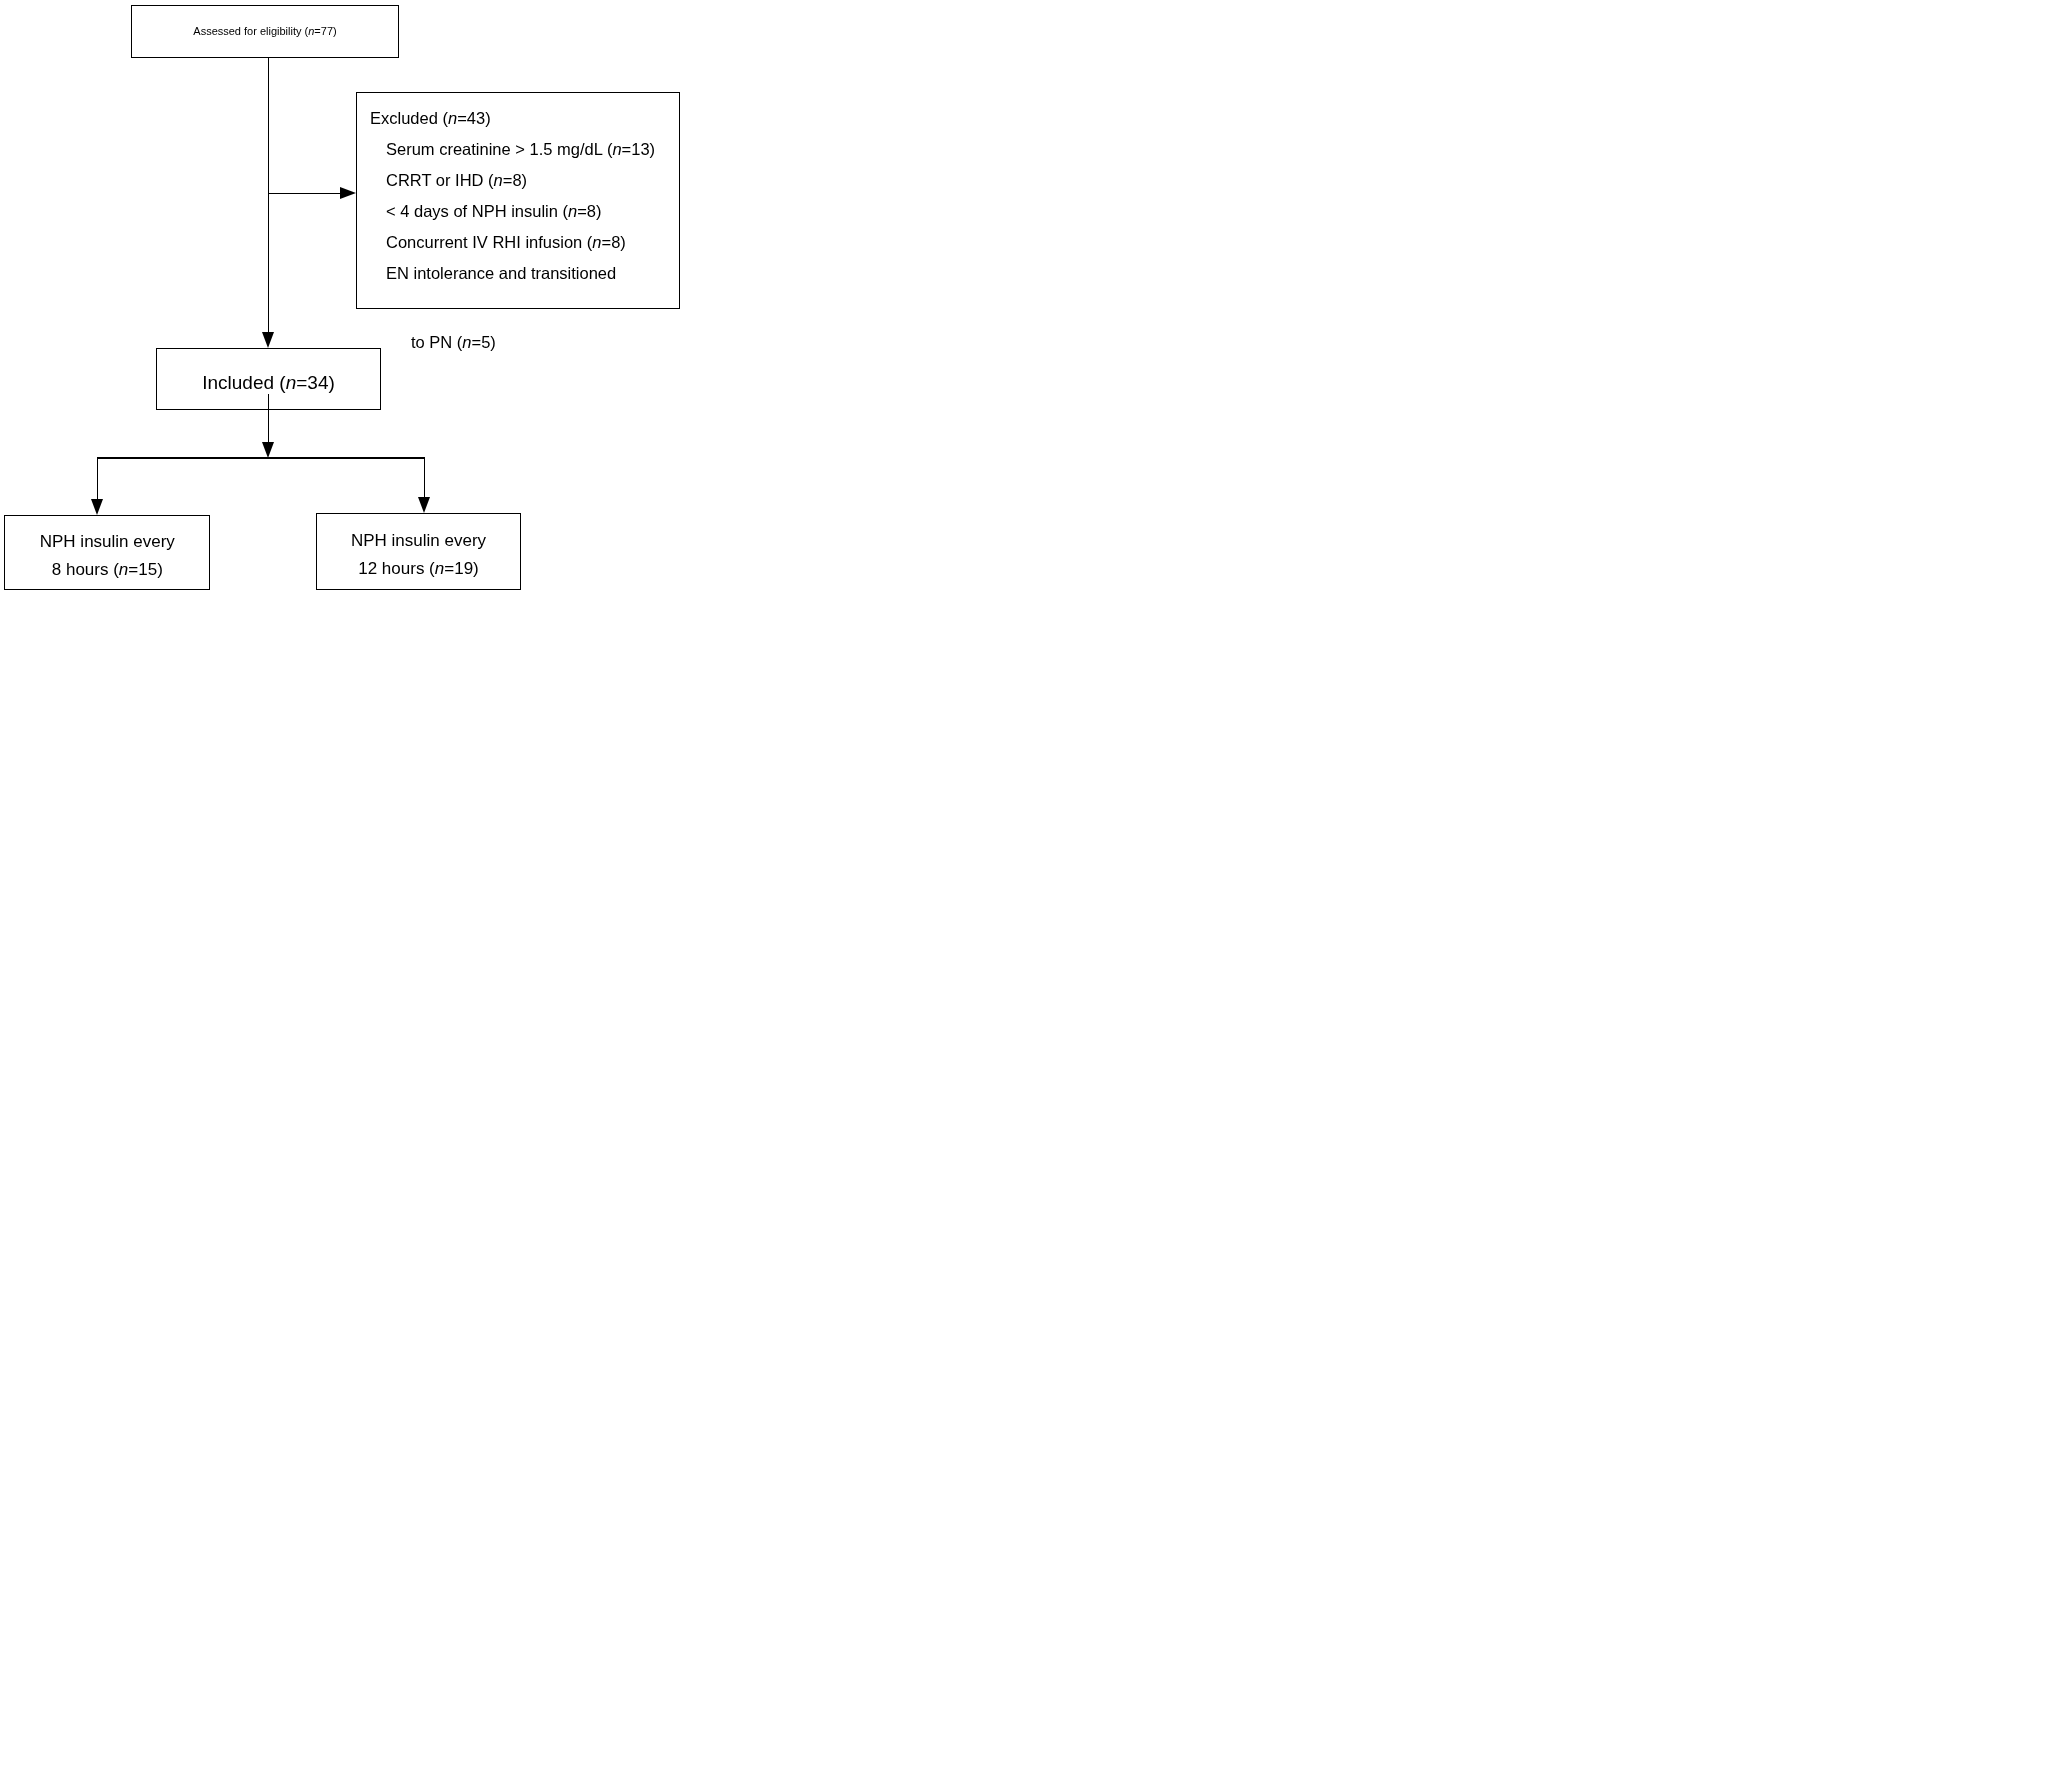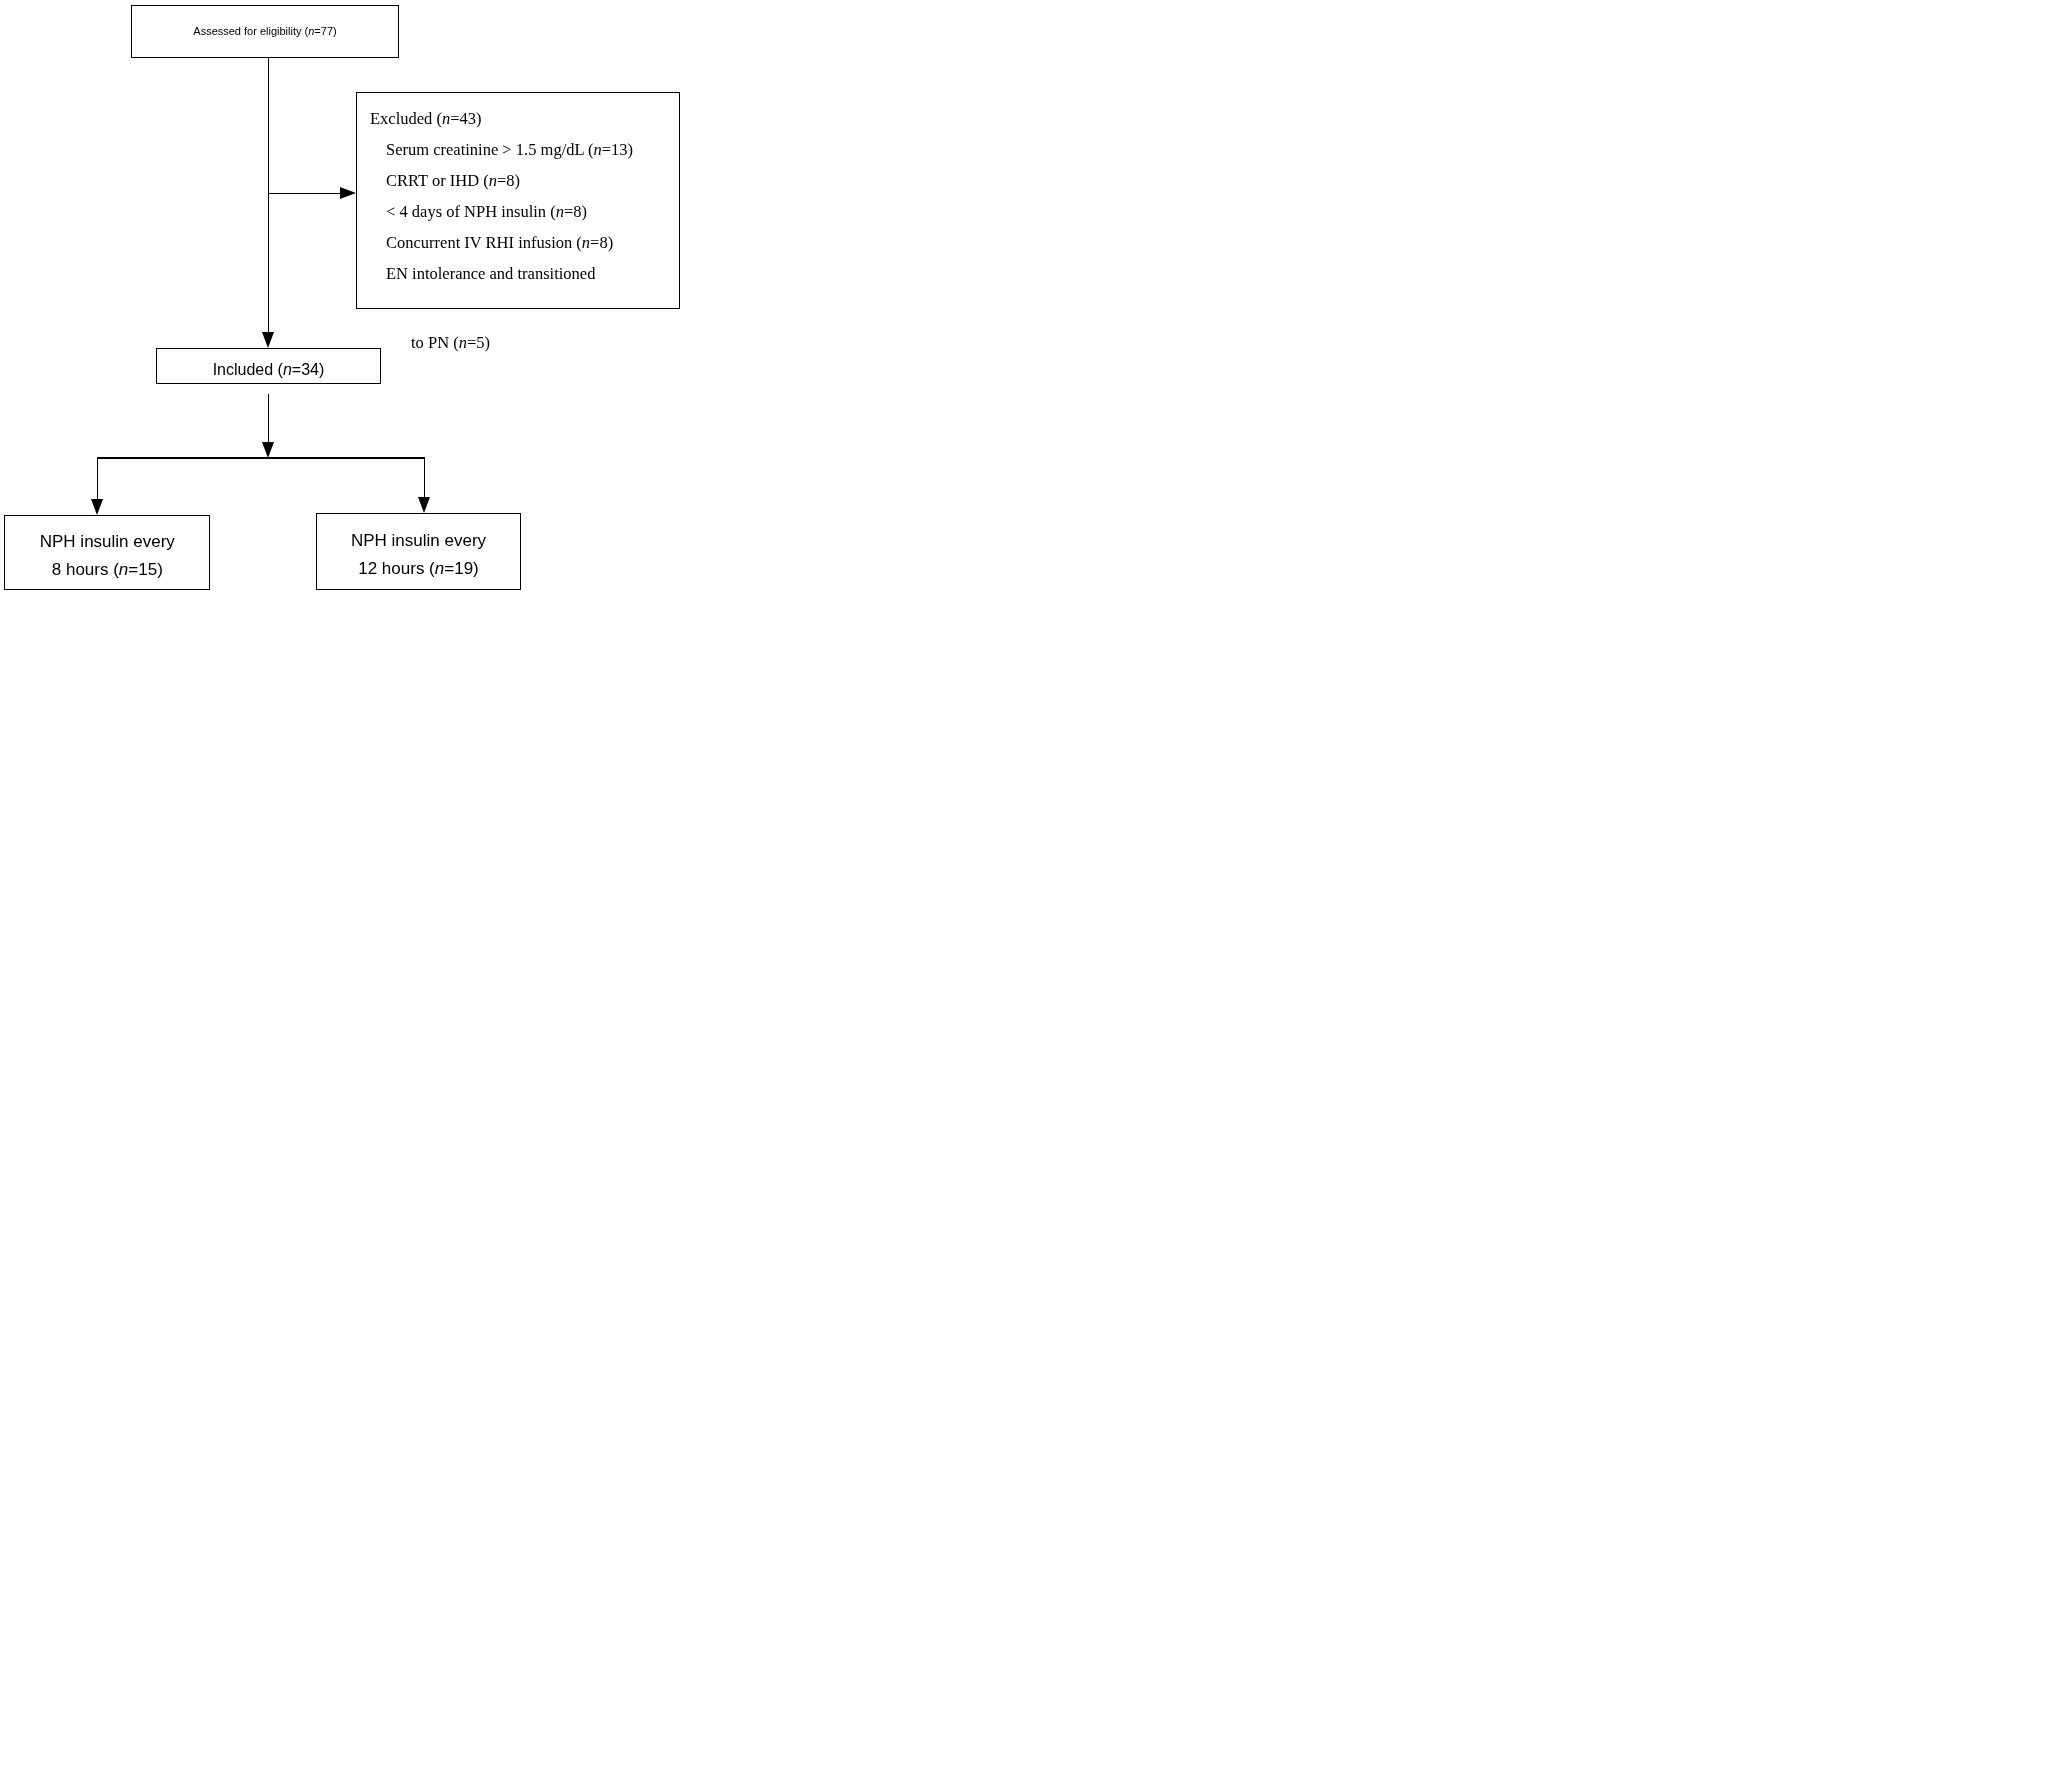--- a/index.html
+++ b/index.html
@@ -33,29 +33,28 @@
   #excluded-box {
     left: 356px; top: 92px; width: 324px; height: 217px;
     display: block;
     text-align: left;
     padding-top: 9.8px;
     font-size: 16.5px;
   }
   .excl-line {
     line-height: 31px;
     white-space: nowrap;
-    font-family: Liberation Serif, serif;
   }
   .indent-0 { padding-left: 13px; }
   .indent-1 { padding-left: 29px; }
   .indent-2 { padding-left: 54px; margin-top: 38px; }
   #included-box {
-    left: 156px; top: 348px; width: 225px; height: 36px;
+    left: 156px; top: 348px; width: 225px; height: 62px;
     border-width: 1.2px;
-    font-size: 16px;
+    font-size: 19px;
     padding-top: 8.6px;
   }
   #q8-box {
     left: 4.3px; top: 515px; width: 206px; height: 75px;
     flex-direction: column;
     font-size: 17px;
     line-height: 28px;
     padding-top: 6.1px;
   }
   #q12-box {

